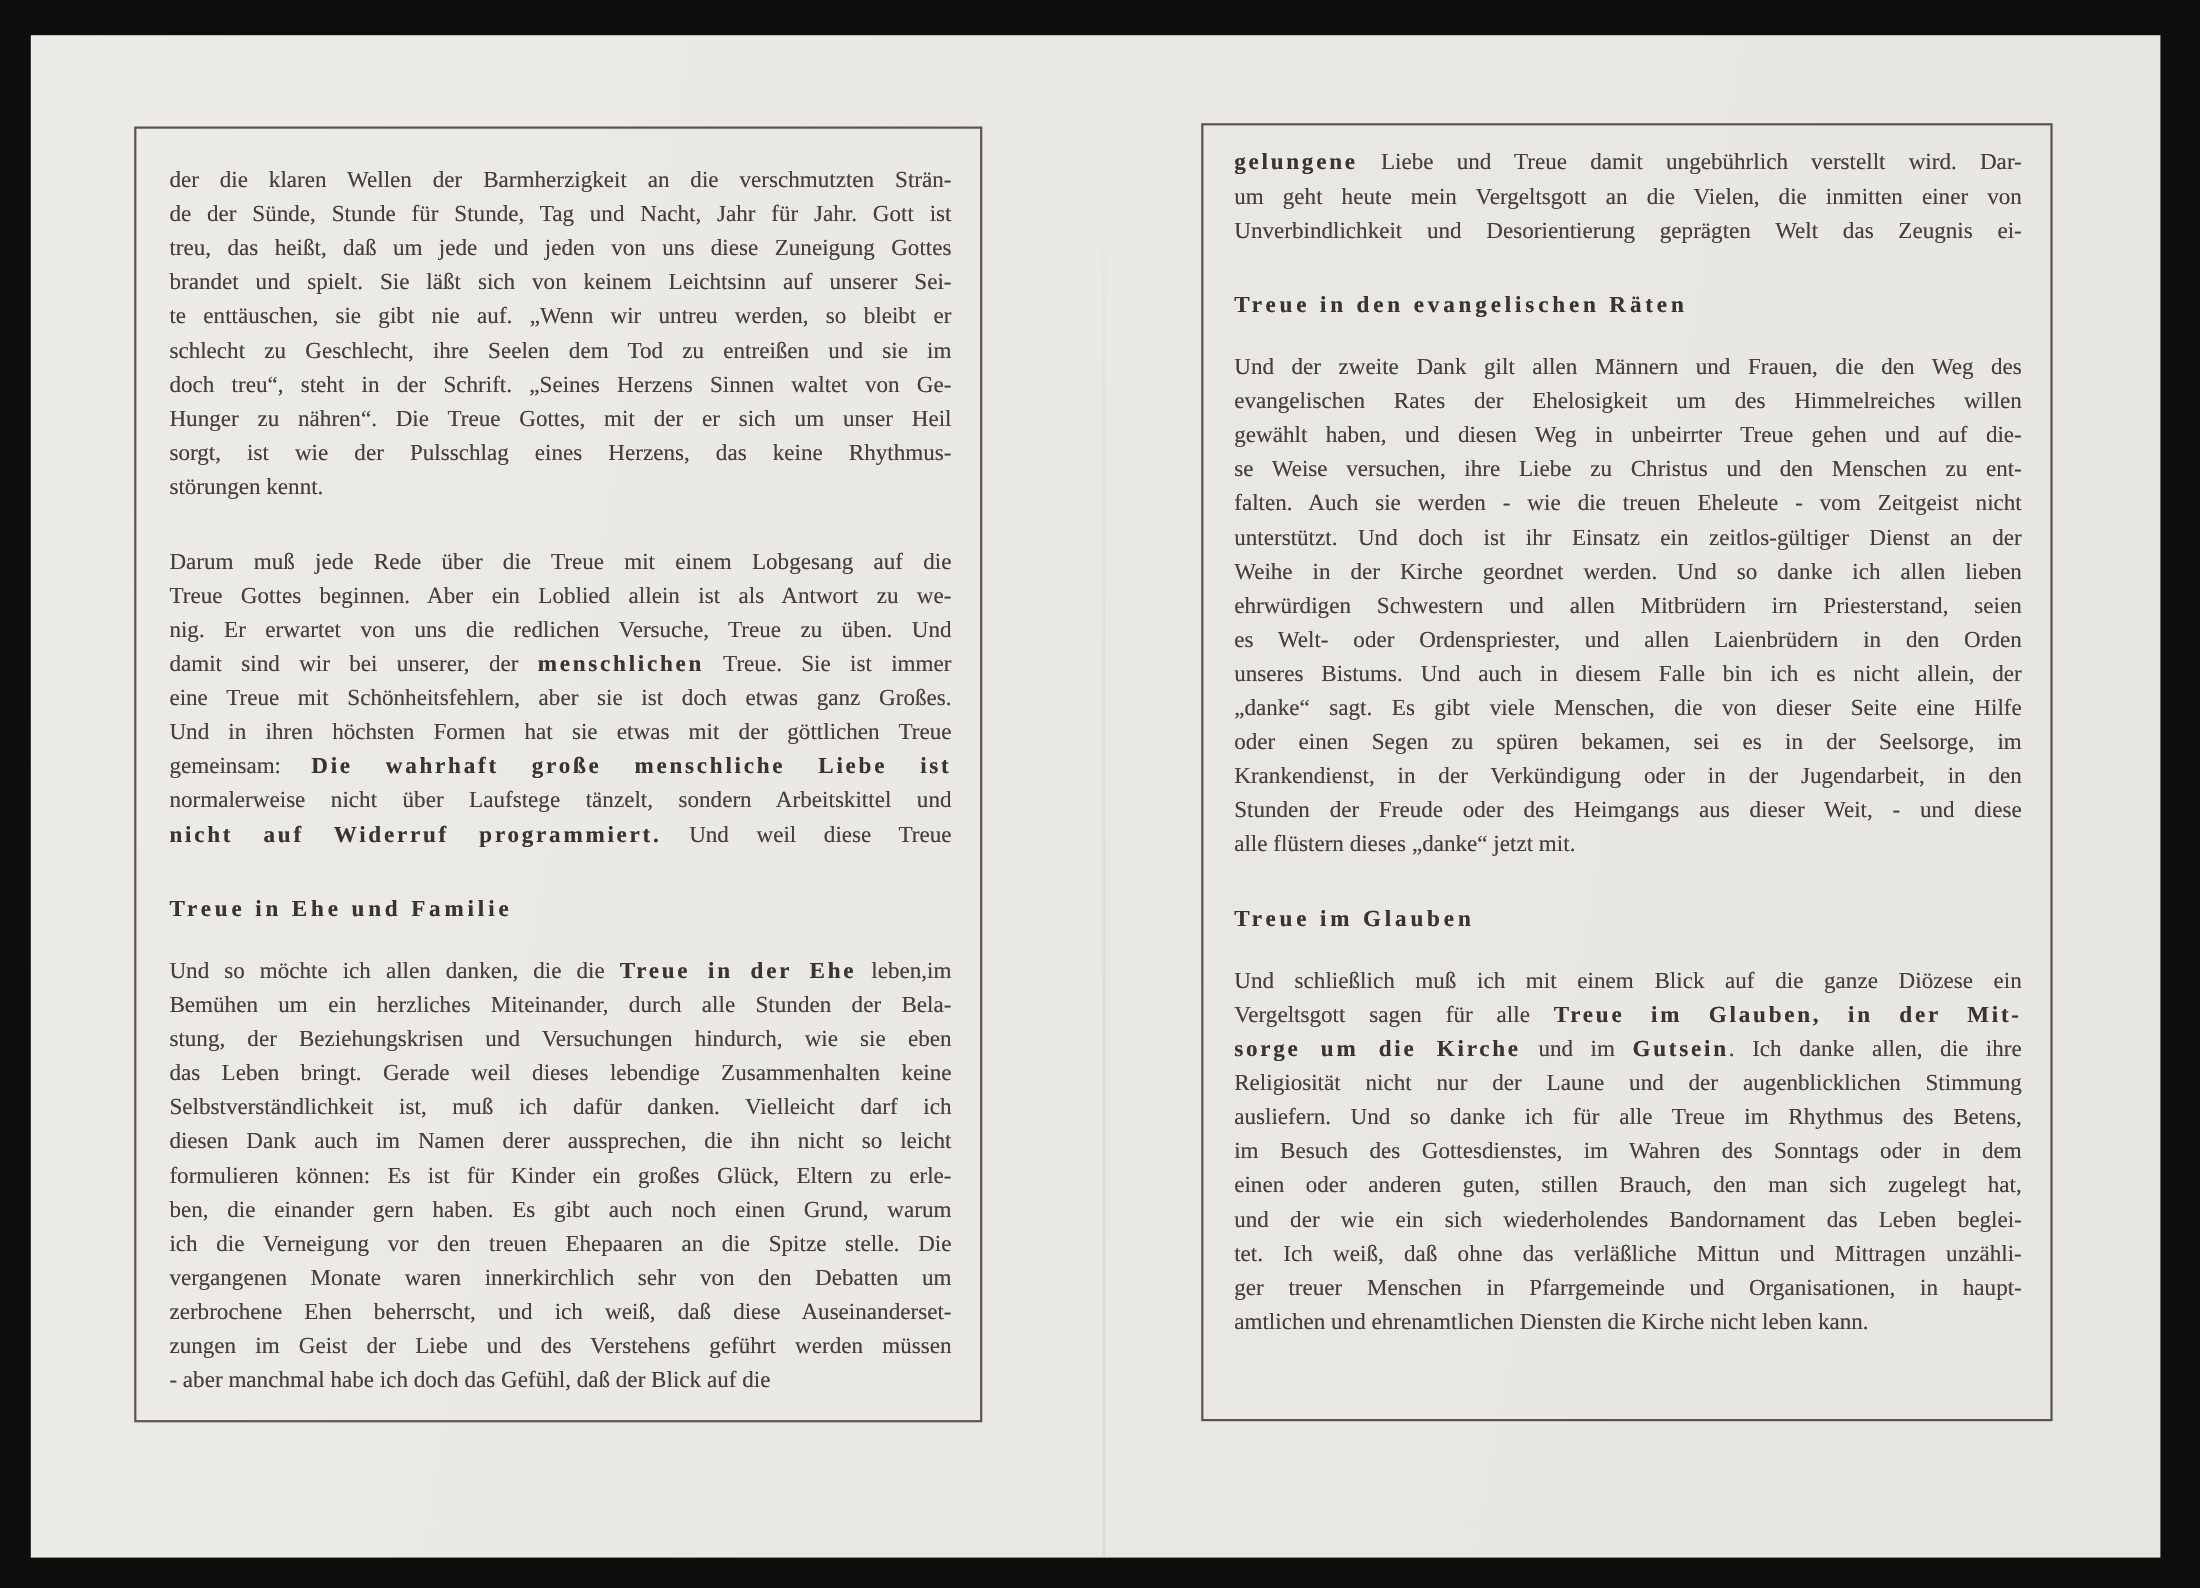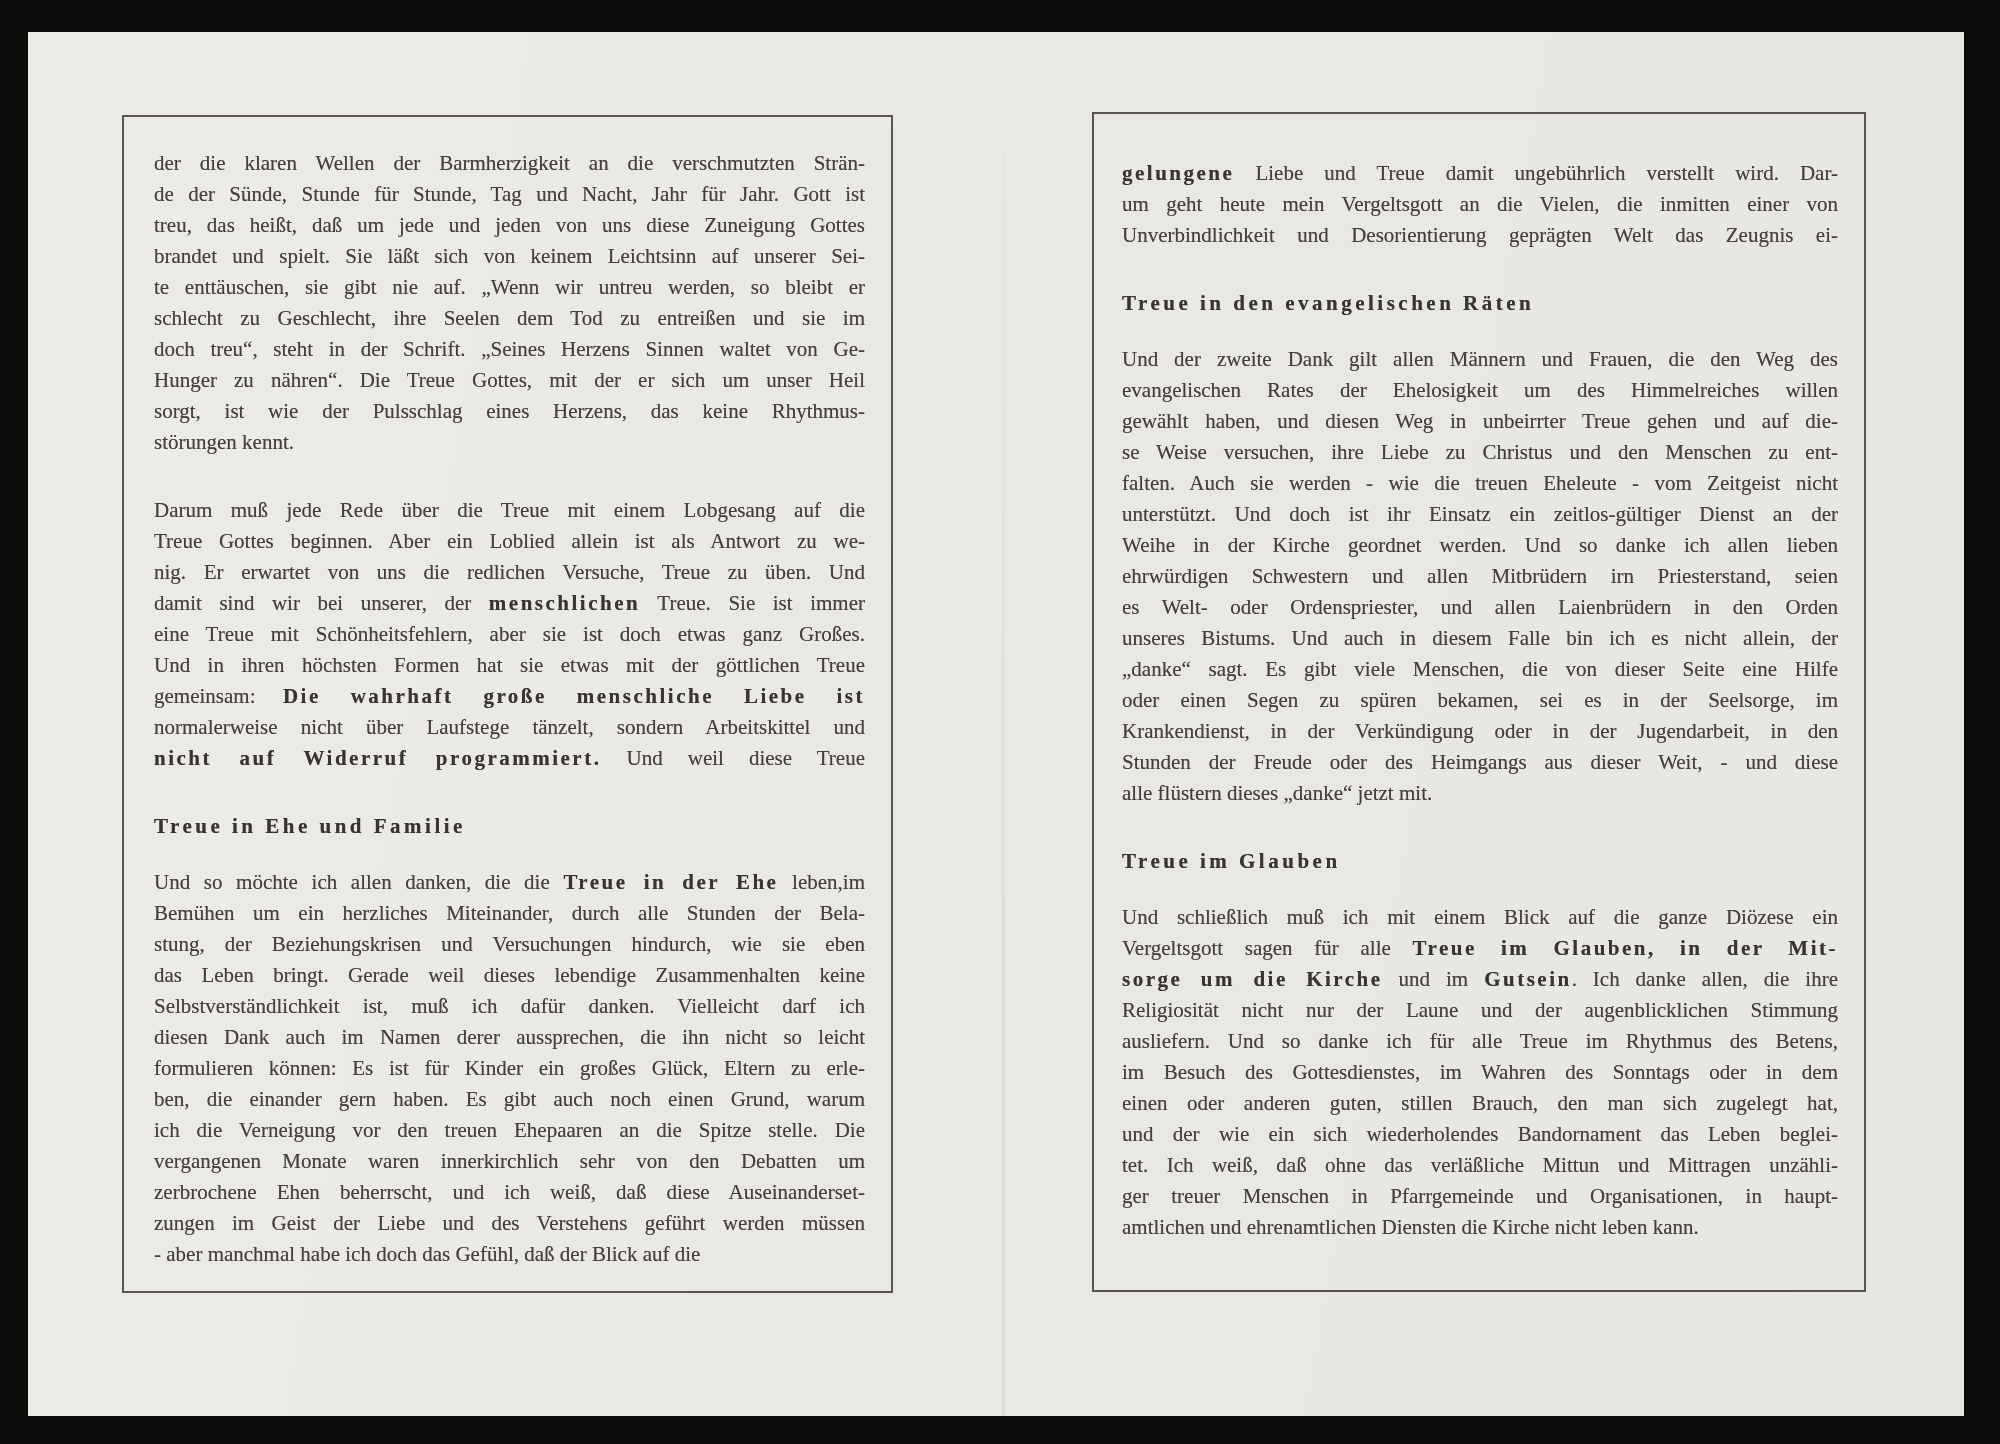--- a/index.html
+++ b/index.html
@@ -30,21 +30,21 @@
   .frame-right { left: 1092px; top: 112px; width: 774px; height: 1180px; }
   .page-text {
     position: absolute; inset: 0;
     box-sizing: border-box;
     font-size: 21px;
     line-height: 31px;
     color: #45413a;
     text-shadow: 0 0 0.5px rgba(64,60,52,0.55);
   }
   .frame-left  .page-text { padding: 31px 26px 0 30px; }
-  .frame-right .page-text { padding: 44px 26px 0 28px; }
+  .frame-right .page-text { padding: 18px 26px 0 28px; }
   .para { margin: 0 0 37px 0; }
   .para:last-child { margin-bottom: 0; }
   .line {
     text-align: justify;
     text-align-last: justify;
   }
   .line.last { text-align-last: left; }
   .seg { }
   .sb {
     font-weight: bold;

